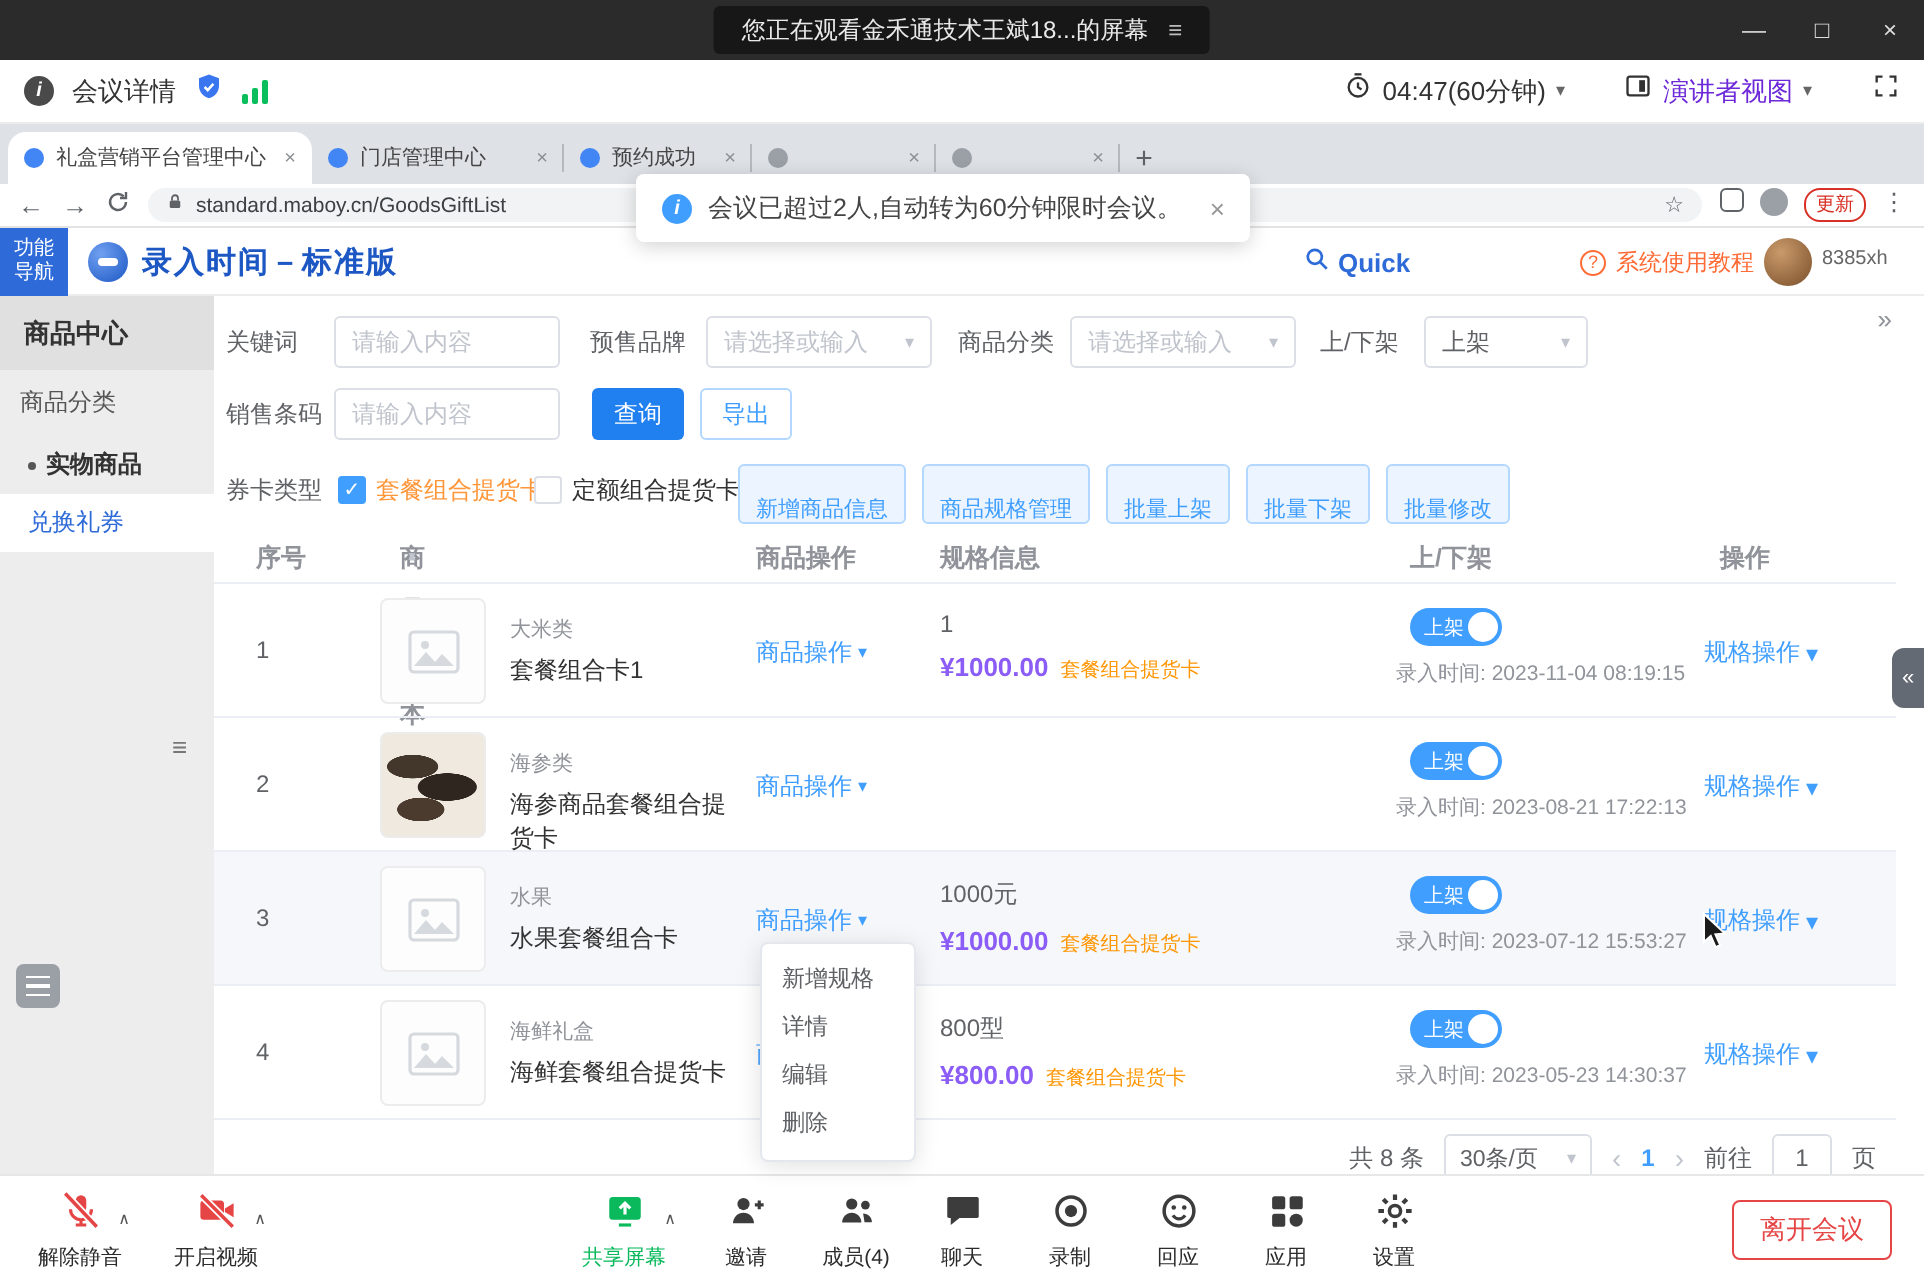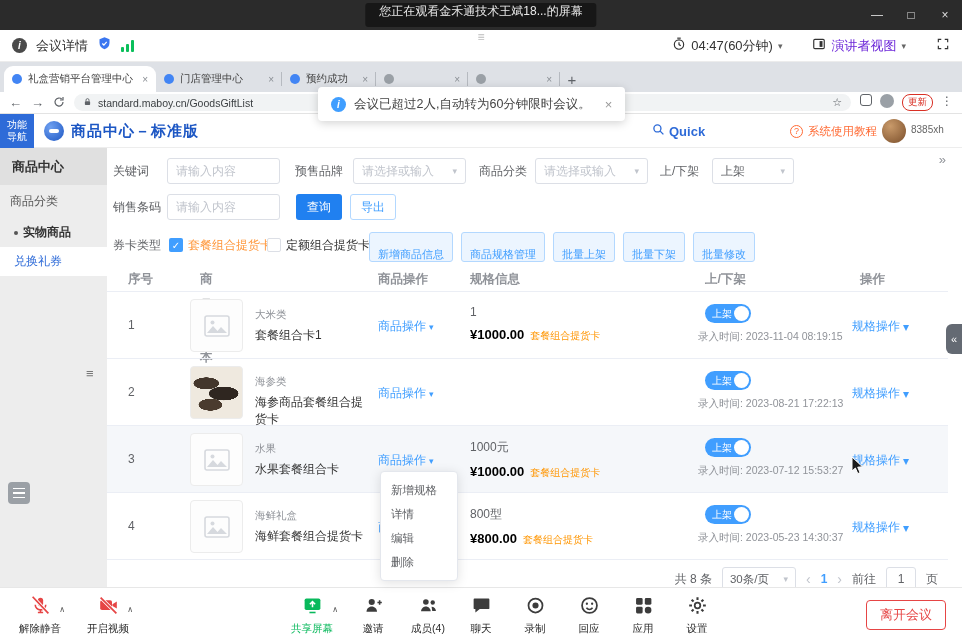--- a/index.html
+++ b/index.html
@@ -4,21 +4,21 @@
 <style>
   * { margin:0; padding:0; box-sizing:border-box; }
   html,body { width:962px; height:642px; }
   body { position:relative; overflow:hidden; background:#fff;
          font-family:"Liberation Sans","DejaVu Sans",sans-serif; color:#333; }
 
   
   .titlebar { position:absolute; top:0; left:0; right:0; height:30px; background:#2b2b2b; z-index:10; }
   .title-pill { position:absolute; left:50%; top:3px; transform:translateX(-50%); height:24px;
                 background:#171717; color:#e9e9e9; font-size:12px; display:flex; align-items:center;
-                gap:10px; padding:0 14px; border-radius:3px; white-space:nowrap;flex-direction:column; }
+                gap:10px; padding:0 14px; border-radius:3px; white-space:nowrap; }
   .title-pill .menu-glyph { color:#bbb; font-size:12px; }
   .win-controls { position:absolute; right:0; top:0; height:30px; display:flex; }
   .win-btn { width:34px; height:30px; display:flex; align-items:center; justify-content:center;
              color:#ddd; font-size:12px; }
 
   
   .meetbar { position:absolute; top:30px; left:0; right:0; height:32px; background:#fff;
              border-bottom:1px solid #ececec; display:flex; align-items:center; padding:0 12px; z-index:9; }
   .meet-left { display:flex; align-items:center; gap:9px; }
   .info-circ { width:15px; height:15px; border-radius:50%; background:#4a4a4a; color:#fff;
@@ -134,21 +134,21 @@
       radial-gradient(ellipse 15px 7px at 64% 52%, #2f2620 97%, transparent),
       radial-gradient(ellipse 12px 6px at 38% 74%, #4a3b2e 97%, transparent),
       #efe9df; }
   .pinfo { position:absolute; left:148px; top:16px; width:118px; }
   .pcat { font-size:10.5px; color:#909399; margin-bottom:5px; }
   .pname { font-size:12px; color:#333; }
   .oplink { position:absolute; left:271px; top:26px; font-size:12px; color:#409eff; display:flex; gap:3px; align-items:center; }
   .oplink .caret { font-size:9px; }
   .spec { position:absolute; left:363px; top:13px; }
   .spec1 { font-size:12px; color:#606266; margin-bottom:6px; }
-  .price { font-size:13px; font-weight:bold; color:#000000; }
+  .price { font-size:13px; font-weight:bold; color:#8b5cf6; }
   .tag { font-size:10px; color:#ff9705; margin-left:6px; }
   .shelfcol { position:absolute; left:591px; top:12px; width:170px; }
   .toggle { margin-left:7px; width:46px; height:19px; border-radius:10px; background:#409eff; color:#fff;
             font-size:10px; display:flex; align-items:center; padding-left:7px; position:relative; }
   .toggle .knob { position:absolute; right:2px; top:2px; width:15px; height:15px; border-radius:50%; background:#fff; }
   .rtime { margin-top:7px; font-size:10.5px; color:#909399; white-space:nowrap; }
   .oplink2 { position:absolute; left:745px; top:26px; font-size:12px; color:#409eff; display:flex; gap:3px; align-items:center; }
   
   .pagin { position:absolute; right:24px; top:418px; height:26px; display:flex; align-items:center;
            gap:10px; font-size:12px; color:#606266; }
@@ -313,21 +313,21 @@
   </div>
 </div>
 
 <div class="appheader">
   <div class="navbox">
     <span>功能</span>
     <span>导航</span>
   </div>
   <div class="logo-wrap">
     <span class="logo-circ"></span>
-    <span class="logo-text">商品中心－标准版</span>
+    <span class="logo-text">录入时间－标准版</span>
   </div>
   <div class="quick-wrap">
     <span>
       <svg width="13" height="13" viewBox="0 0 24 24">
           <circle cx="10" cy="10" r="6.5" fill="none" stroke="#2e6bd8" stroke-width="2.5"></circle>
           <path d="M15 15l6 6" stroke="#2e6bd8" stroke-width="2.5"></path>
         </svg>
     </span>
     <span>Quick</span>
   </div>

